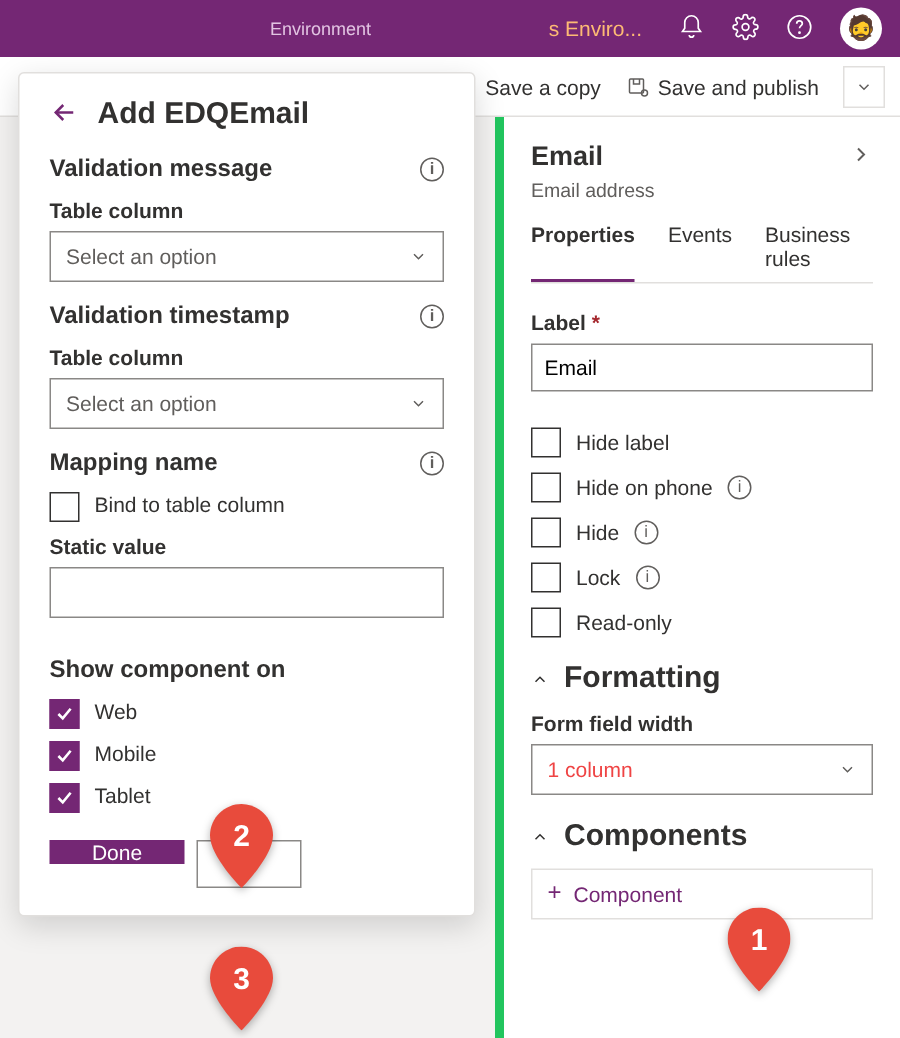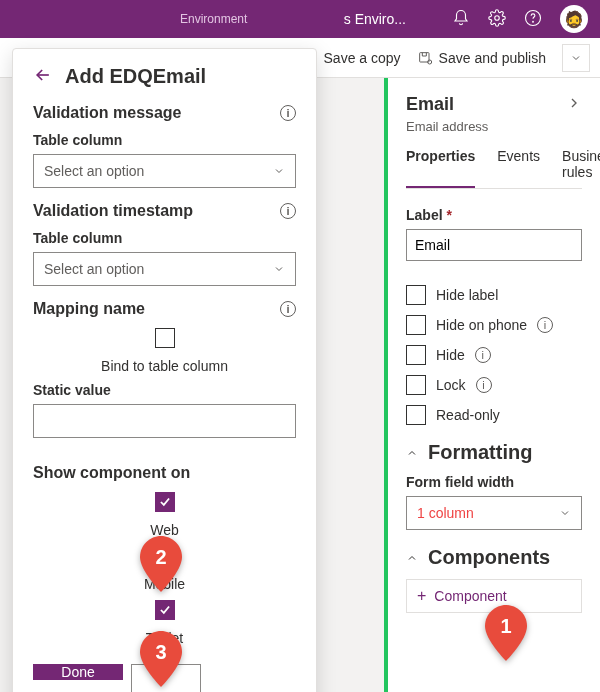--- a/index.html
+++ b/index.html
@@ -1,21 +1,21 @@
 <!DOCTYPE html>
 <html><head>
 <meta charset="utf-8">
 <style>
   * { box-sizing: border-box; margin: 0; padding: 0; }
   body { font-family: "Segoe UI", Tahoma, sans-serif; font-size: 14px; color: #323130; width: 600px; height: 692px; overflow: hidden; background: #f3f2f1; position: relative; }
 
   .topbar { background: #742774; height: 38px; display: flex; align-items: center; justify-content: flex-end; padding: 0 12px; color: #fff; position: relative; }
   .topbar .env-label { position: absolute; left: 180px; font-size: 12px; color: #e2c4e2; }
   .topbar .right { display: flex; align-items: center; gap: 18px; }
-  .topbar .env-name { font-size: 14px; color: #ffffff; margin-right: 28px; }
+  .topbar .env-name { font-size: 14px; color: #fdba74; margin-right: 6px; }
   .topbar .icon svg { width: 18px; height: 18px; stroke: #fff; fill: none; stroke-width: 1.5; }
   .avatar { width: 28px; height: 28px; border-radius: 50%; background: #fff; display: flex; align-items: center; justify-content: center; font-size: 16px; }
 
   .cmdbar { background: #fff; height: 40px; border-bottom: 1px solid #e1dfdd; display: flex; align-items: center; justify-content: flex-end; padding: 0 10px; gap: 16px; }
   .cmdbar .item { display: flex; align-items: center; gap: 6px; color: #323130; cursor: pointer; font-size: 14px; }
   .cmdbar .item svg { width: 16px; height: 16px; stroke: #605e5c; fill: none; stroke-width: 1.5; }
   .cmdbar .chev-box { width: 28px; height: 28px; border: 1px solid #e1dfdd; display: flex; align-items: center; justify-content: center; cursor: pointer; }
 
   
   .panel-left {
@@ -28,32 +28,32 @@
   .panel-left h1 { font-size: 20px; font-weight: 600; }
   .section-label { display: flex; align-items: center; gap: 6px; font-weight: 600; font-size: 16px; margin-top: 8px; margin-bottom: 10px; justify-content: space-between; }
   .info-icon { width: 16px; height: 16px; border: 1.3px solid #605e5c; border-radius: 50%; display: inline-flex; align-items: center; justify-content: center; font-size: 11px; color: #605e5c; cursor: pointer; }
   .small-label { font-weight: 600; font-size: 14px; margin-bottom: 6px; margin-top: 4px; }
   .select {
     width: 100%; height: 34px; border: 1px solid #8a8886; background: #fff; display: flex;
     align-items: center; justify-content: space-between; padding: 0 10px; color: #605e5c; cursor: pointer; margin-bottom: 14px;
   }
   .select svg { width: 12px; height: 12px; stroke: #605e5c; fill: none; stroke-width: 2; }
   .textinput { width: 100%; height: 34px; border: 1px solid #8a8886; padding: 0 8px; font-size: 14px; }
-  .checkbox-row { display: flex; align-items: center; gap: 10px; margin: 8px 0; cursor: pointer; flex-direction: column; }
+  .checkbox-row { display: flex; align-items: flex-start; gap: 10px; margin: 8px 0; cursor: pointer; }
   .checkbox { width: 20px; height: 20px; border: 1px solid #323130; background: #fff; display: flex; align-items: center; justify-content: center; }
   .checkbox.checked { background: #742774; border-color: #742774; }
   .checkbox.checked svg { width: 14px; height: 14px; stroke: #fff; stroke-width: 3; fill: none; }
   .btn-row { display: flex; gap: 8px; margin-top: 18px; }
   .btn-primary { background: #742774; color: #fff; border: none; height: 16px; width: 90px; font-size: 14px; cursor: pointer; }
   .btn-secondary { background: #fff; border: 1px solid #8a8886; height: 32px; width: 70px; cursor: pointer; }
 
   
   .pane-right {
-    position: absolute; top: 78px; right: 0; width: 216px; bottom: 0; background: #fff;
-    border-left: 4px solid #22c55e; padding: 16px 18px; overflow: hidden;
+    position: absolute; top: 78px; right: 0; width: 270px; bottom: 0; background: #fff;
+    border-left: 6px solid #22c55e; padding: 16px 18px; overflow: hidden;
   }
   .pane-right .title-row { display: flex; justify-content: space-between; align-items: center; }
   .pane-right h2 { font-size: 18px; font-weight: 600; }
   .pane-right .subtitle { color: #605e5c; font-size: 13px; margin-top: 4px; margin-bottom: 14px; }
   .tabs { display: flex; gap: 22px; border-bottom: 1px solid #e1dfdd; margin-bottom: 18px; font-size: 14px; }
   .tab { padding-bottom: 8px; cursor: pointer; color: #323130; }
   .tab.active { font-weight: 600; border-bottom: 2px solid #742774; }
   .field-label { font-weight: 600; font-size: 14px; margin-bottom: 6px; }
   .field-label .req { color: #a4262c; }
   .textinput2 { width: 100%; height: 32px; border: 1px solid #8a8886; padding: 0 8px; font-size: 14px; margin-bottom: 14px; }

